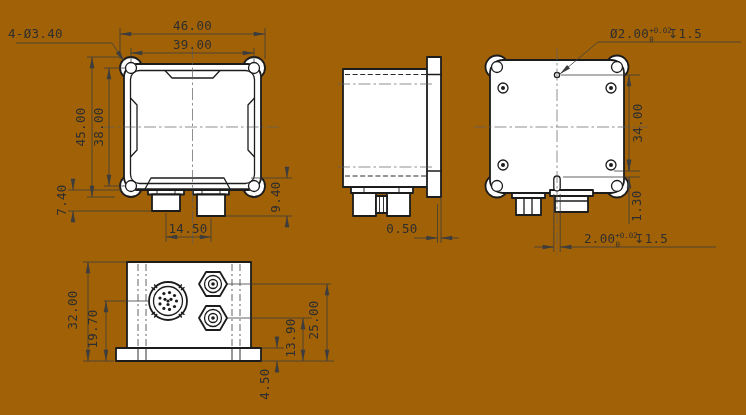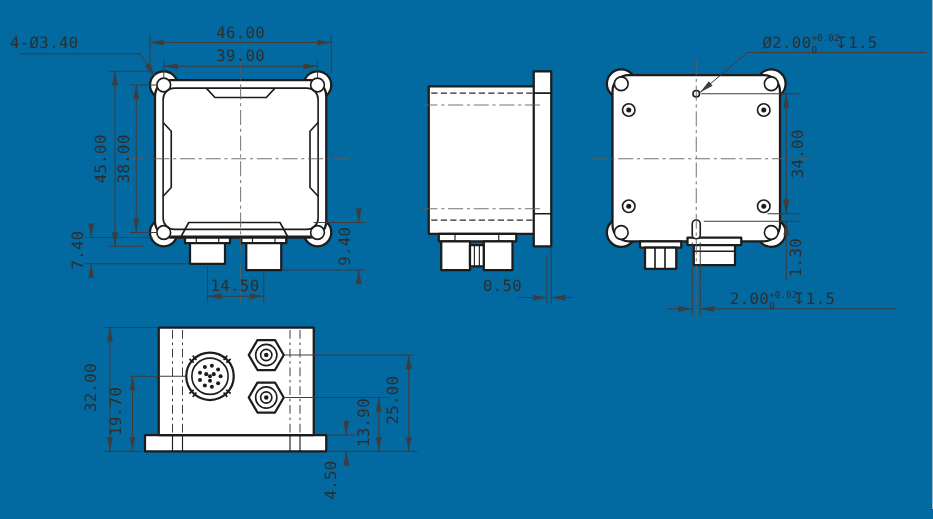--- a/index.html
+++ b/index.html
@@ -1,16 +1,16 @@
 <!DOCTYPE html>
 <html><head>
 <meta charset="utf-8">
 <style>
   html,body{margin:0;padding:0;background:#ffffff;}
-  .canvas{position:relative;width:746px;height:415px;background:#0369a1;overflow:hidden;
+  .canvas{position:relative;width:746px;height:415px;background:#a16207;overflow:hidden;
           font-family:"DejaVu Sans Mono","Liberation Mono",monospace;}
   svg{display:block}
   .ol  {fill:none;stroke:#1c1c1c;stroke-width:1.8;stroke-linejoin:round}
   .olf {fill:#ffffff;stroke:#1c1c1c;stroke-width:1.8;stroke-linejoin:round}
   .olf2{fill:#ffffff;stroke:#1c1c1c;stroke-width:1.3}
   .ol2 {fill:none;stroke:#1c1c1c;stroke-width:1.3;stroke-linejoin:round}
   .thin{fill:none;stroke:#1c1c1c;stroke-width:0.9}
   .dim {fill:none;stroke:#3d3d3d;stroke-width:0.8}
   .cl  {fill:none;stroke:#5e5e5e;stroke-width:0.7;stroke-dasharray:12 3 2.5 3}
   .hid {fill:none;stroke:#3d3d3d;stroke-width:0.8;stroke-dasharray:7 3 2 3}

